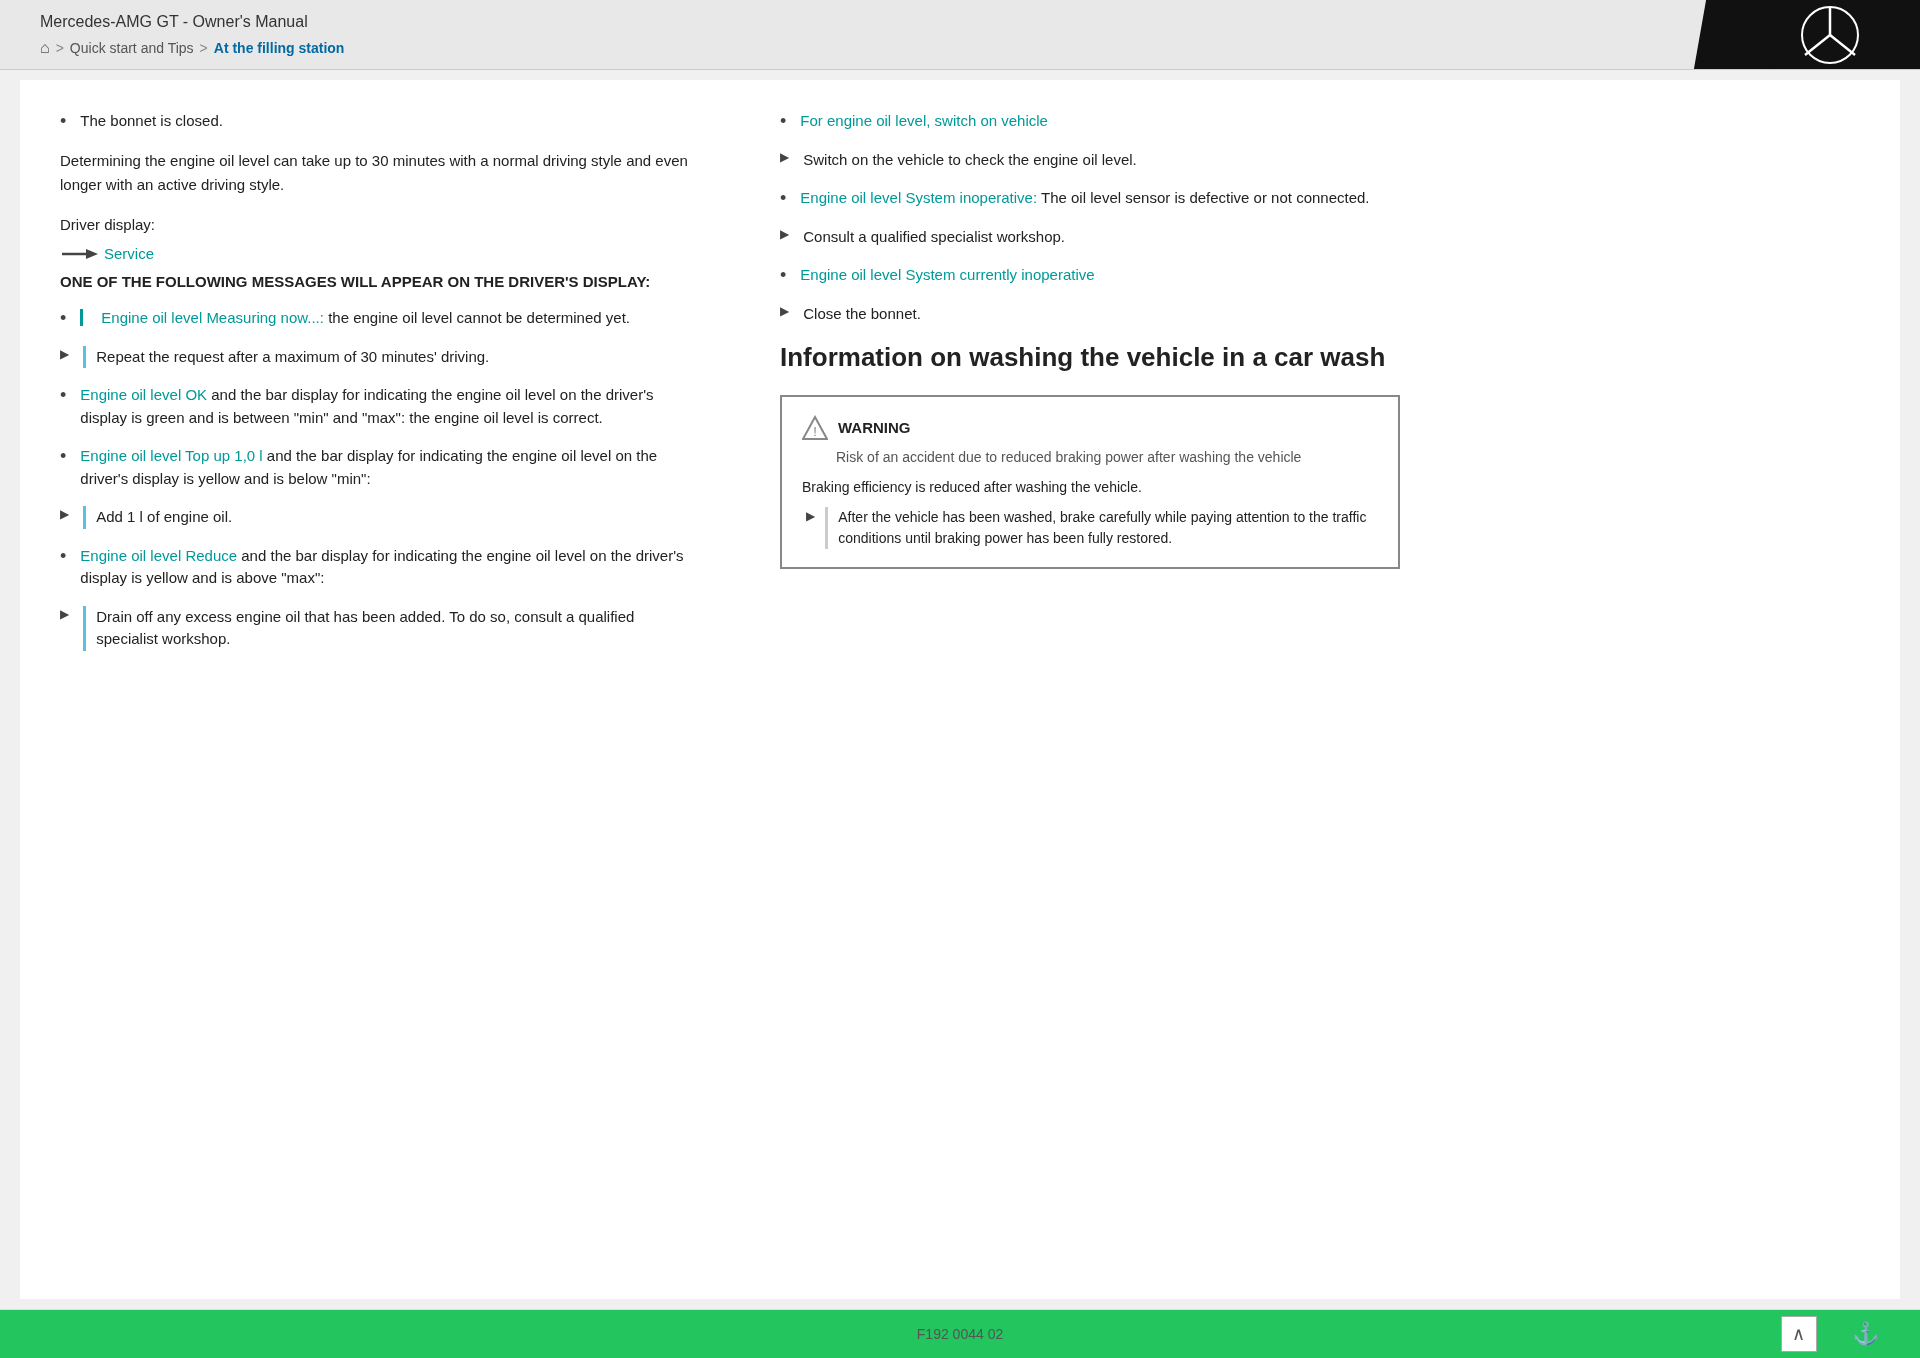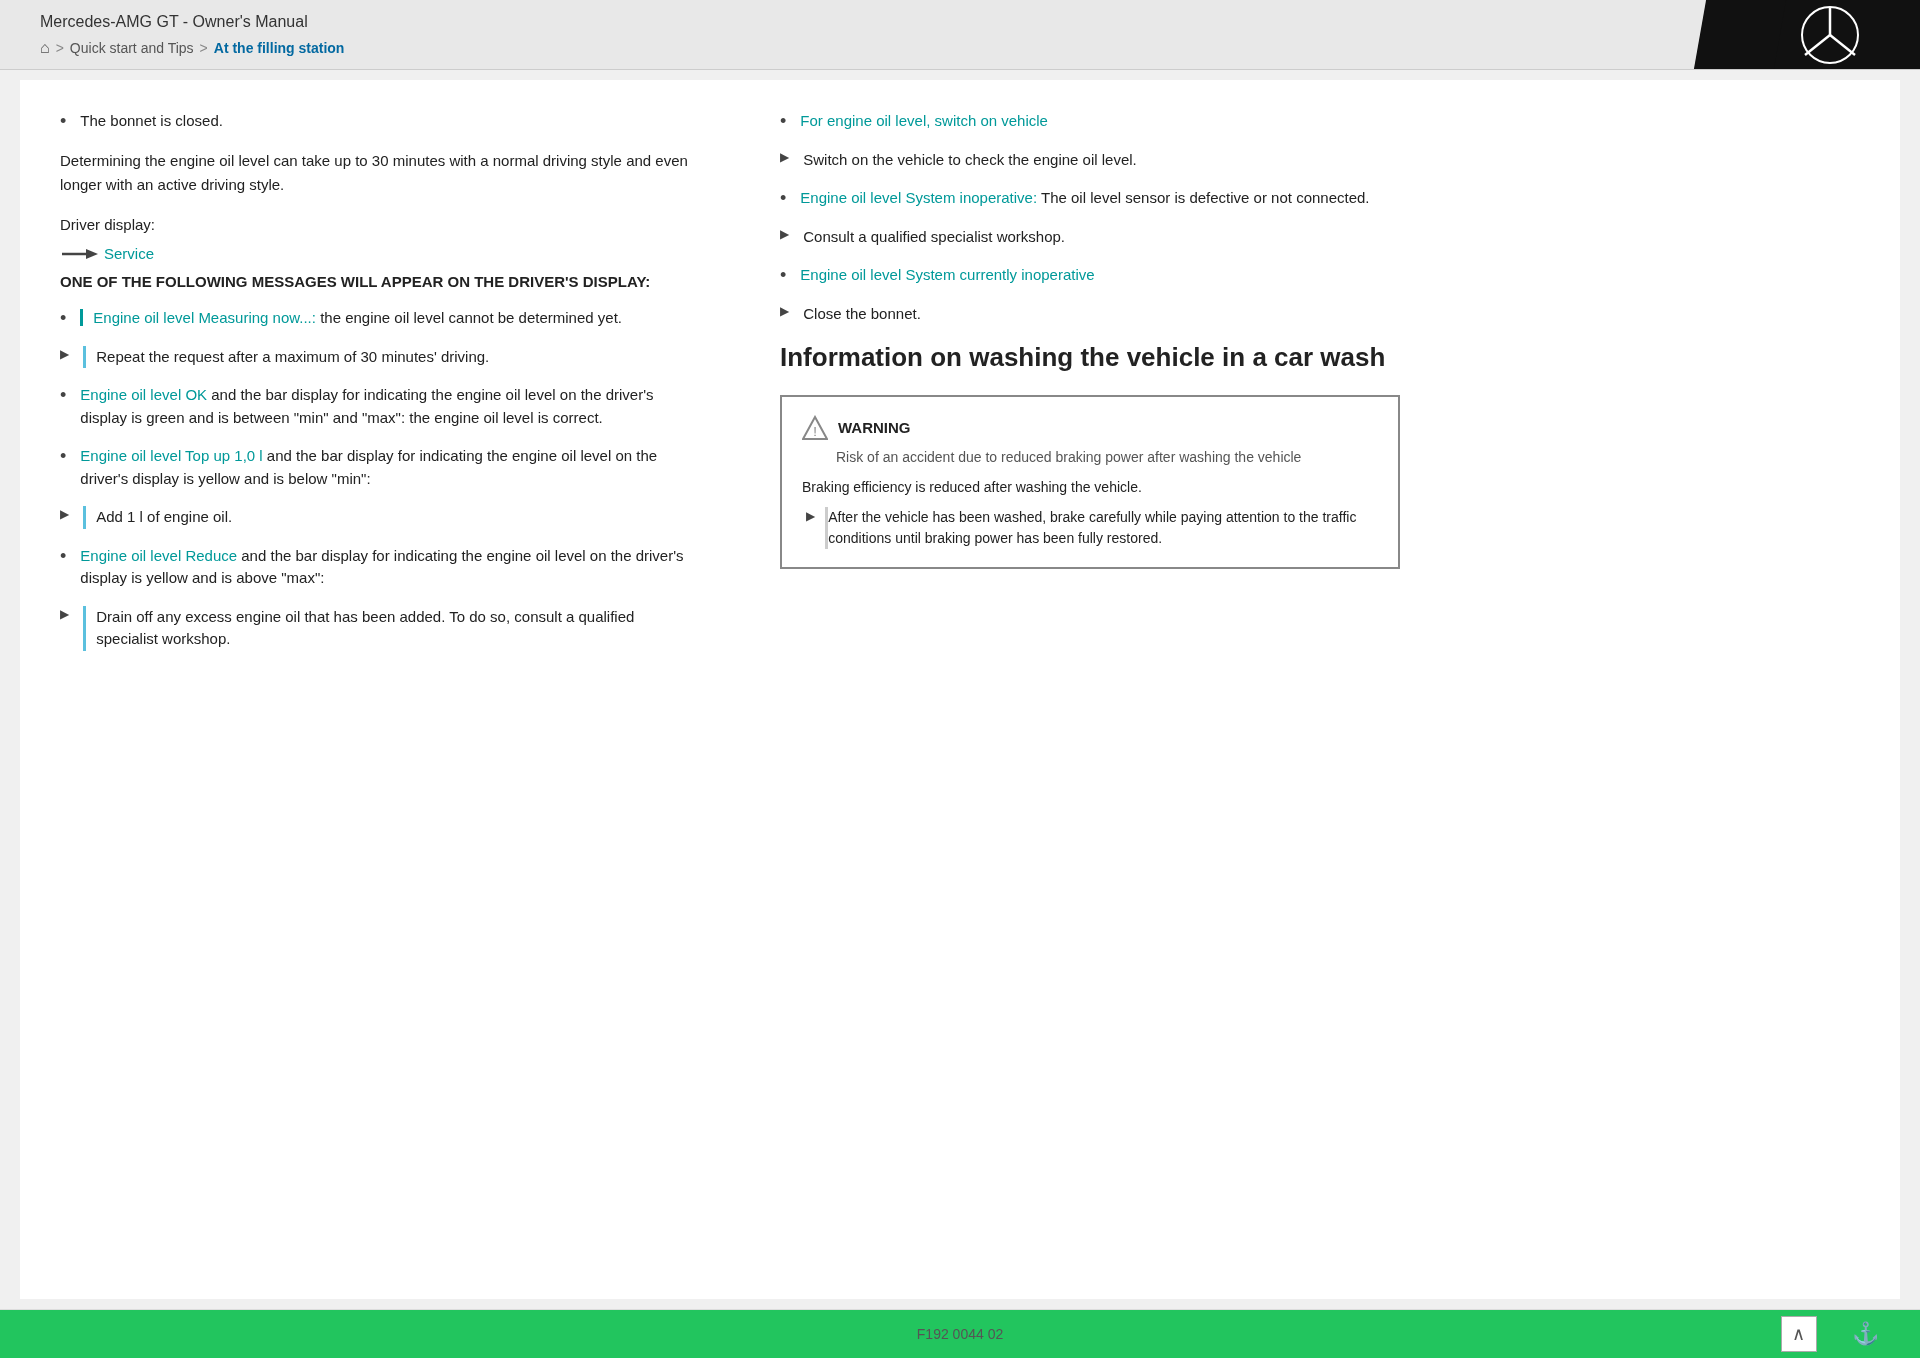--- a/index.html
+++ b/index.html
@@ -187,24 +187,25 @@
       color: #444;
       font-size: 12px;
       margin-top: 2px;
       flex-shrink: 0;
     }
     .warning-bullet-text {
       color: #222;
       font-size: 14px;
       line-height: 1.5;
       border-left: 3px solid #ccc;
+      padding-left: 10px;
     }
     .left-teal-border {
       border-left: 3px solid #009999;
-      padding-left: 10px;
+      padding-left: 18px;
     }
     .footer-bar {
       display: flex;
       justify-content: space-between;
       align-items: center;
       padding: 6px 40px;
       background: #22c55e;
       border-top: 1px solid #ddd;
       position: relative;
     }

